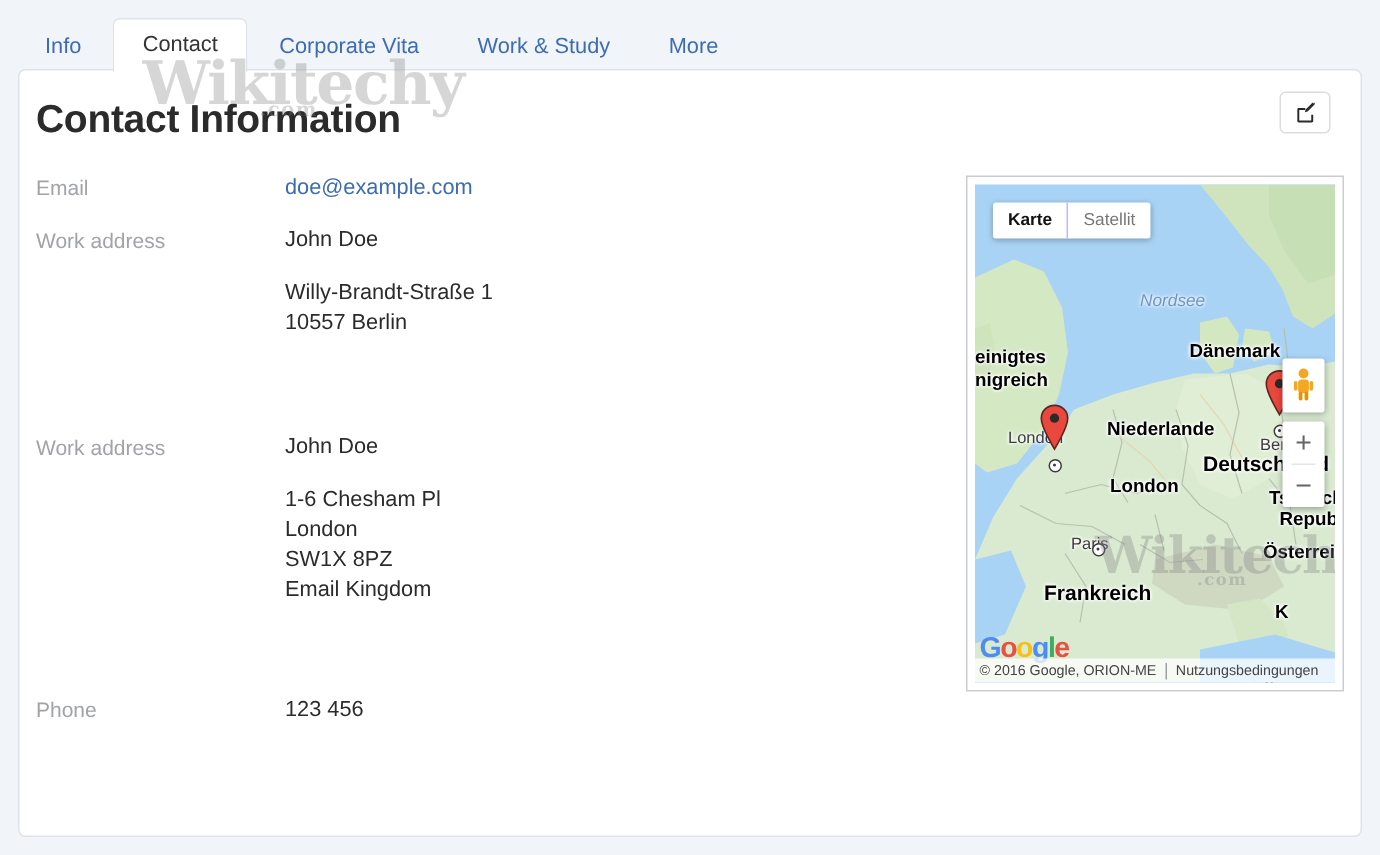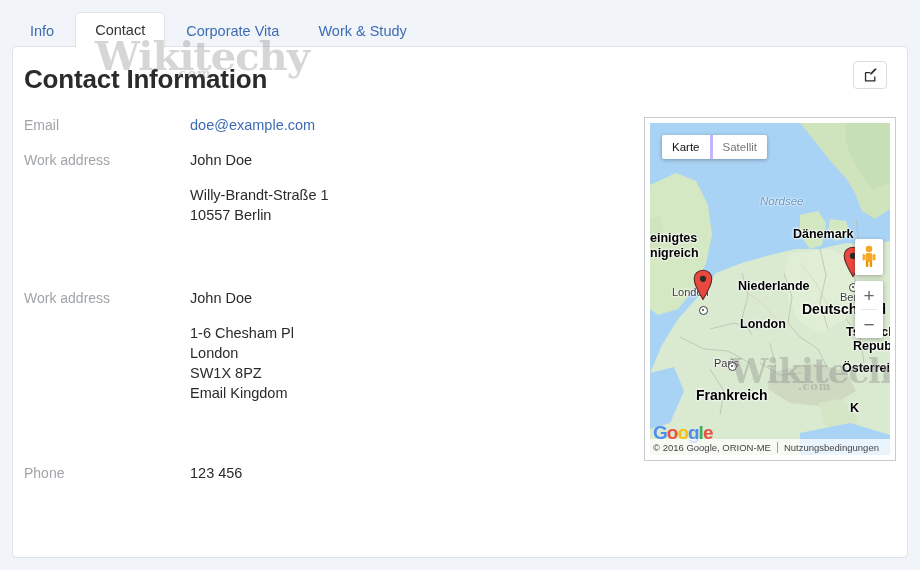--- a/index.html
+++ b/index.html
@@ -173,22 +173,22 @@
   }
   .map-type-btn {
     font-size: 11.5px;
     padding: 6px 10px;
     color: #777777;
     cursor: pointer;
     white-space: nowrap;
   }
   .map-type-btn.active {
     color: #111111;
-    font-weight: normal;
-    border-right: 3px solid #c4b5fd;
+    font-weight: bold;
+    border-right: 1px solid #c4b5fd;
   }
 
   .pegman {
     position: absolute;
     right: 7px;
     top: 116px;
     width: 28px;
     height: 36px;
     background: #ffffff;
     box-shadow: 0 1px 4px rgba(0,0,0,0.3);
@@ -352,20 +352,21 @@
   }
 </style>
 </head>
 <body>
 
 <div class="tabbar">
   <div class="tab">Info</div>
   <div class="tab active">Contact</div>
   <div class="tab">Corporate Vita</div>
   <div class="tab">Work &amp; Study</div>
+  <div class="tab">More</div>
 </div>
 
 <div class="card">
 
   <div class="page-title">Contact Information</div>
 
   <div class="edit-button">
     <span>
       <svg width="15" height="15" viewBox="0 0 16 16">
         <path d="M1.5 4.2v9.3c0 .6.4 1 1 1h9.3c.6 0 1-.4 1-1V9.1h-1.4v4.0H2.9V5.6h4.3V4.2H2.5c-.6 0-1 .4-1 1z" fill="#2b2b2b" transform="translate(0.5,0)"></path>

